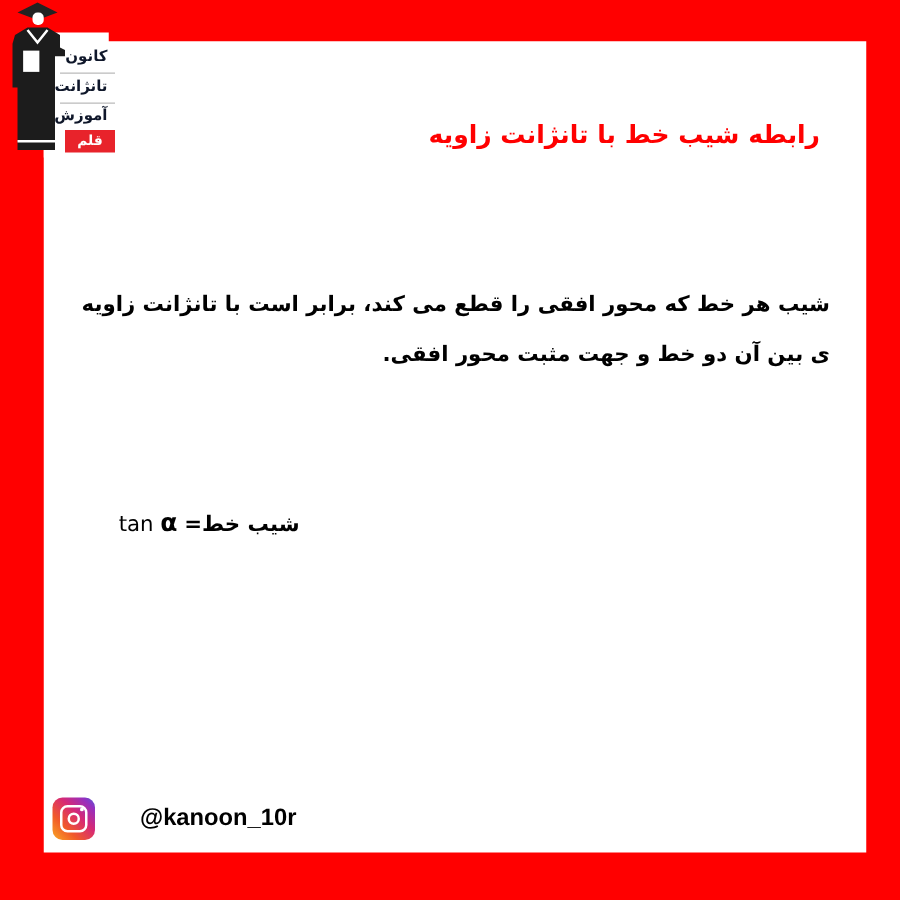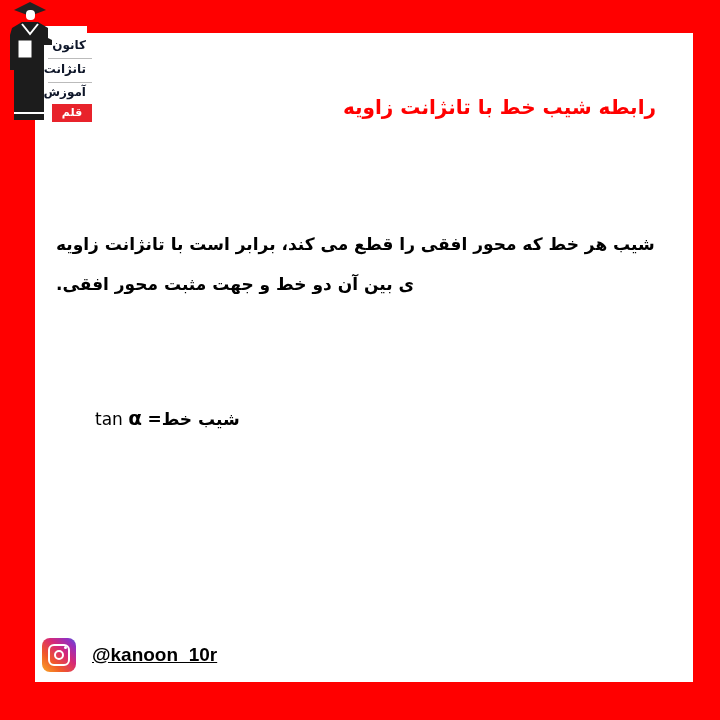--- a/index.html
+++ b/index.html
@@ -26,21 +26,21 @@
     .logo-badge {
       position: absolute; left: 44px; top: 104px; width: 40px; height: 18px; background: #e8232b;
       color: #fff; font-size: 11px; font-weight: bold; text-align: center; line-height: 18px; direction: rtl;
     }
     .title {
       position: absolute; right: 64px; top: 95px; color: #ff0000;
       font-size: 20px; font-weight: bold; direction: rtl; white-space: nowrap;
     }
     .body-text {
       position: absolute; right: 56px; left: 56px; top: 224px;
-      direction: rtl; text-align: left; font-size: 17px; font-weight: bold; color: #000;
+      direction: rtl; text-align: right; font-size: 17px; font-weight: bold; color: #000;
       line-height: 40px;
     }
     .body-text p { margin: 0; }
     .formula {
       position: absolute; left: 95px; top: 386px; font-size: 17px; color: #000; white-space: nowrap; margin-top: 20px;
     }
     .formula .fa { font-weight: bold; }
     .formula .alpha { font-weight: bold; font-size: 20px; }
     .social {
       position: absolute; left: 42px; top: 638px; height: 34px; display: flex; align-items: center;
@@ -52,21 +52,21 @@
     .ig-icon .ring {
       position: absolute; left: 6px; top: 6px; width: 18px; height: 18px; border: 2.5px solid #fff; border-radius: 6px;
     }
     .ig-icon .lens {
       position: absolute; left: 12px; top: 12px; width: 6px; height: 6px; border: 2.5px solid #fff; border-radius: 50%;
     }
     .ig-icon .dot {
       position: absolute; left: 22px; top: 8px; width: 3px; height: 3px; background: #fff; border-radius: 50%;
     }
     .handle {
-      margin-left: 16px; font-family: "Liberation Sans", sans-serif; font-weight: bold; font-size: 19px; color: #000; text-decoration: underline;
+      margin-left: 36px; font-family: "Liberation Sans", sans-serif; font-weight: bold; font-size: 19px; color: #000;
     }
   </style>
 </head>
 <body>
 
 <div class="panel"></div>
 
 <div class="logo-bg"></div>
 <div class="logo">
   <svg width="44" height="126" viewBox="0 0 44 126" style="position:absolute;left:0;top:0;">

